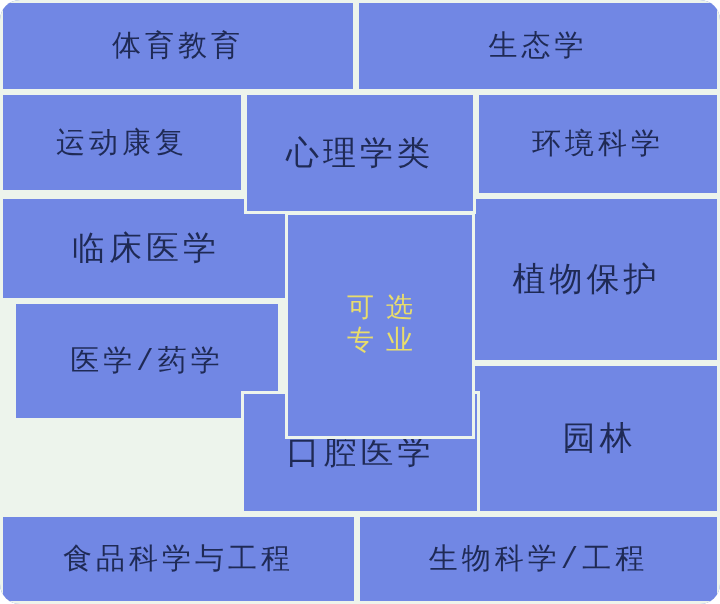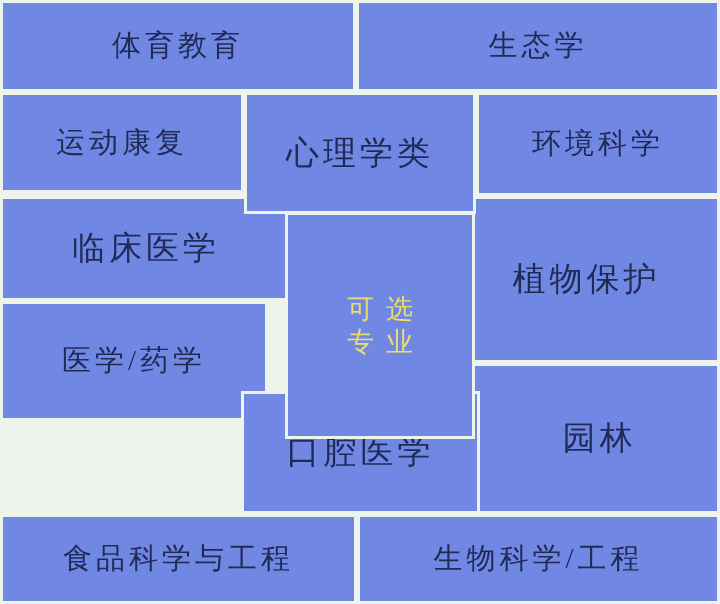--- a/index.html
+++ b/index.html
@@ -2,21 +2,22 @@
 <html><head>
 <meta charset="utf-8">
 <style>
   html,body { margin:0; padding:0; }
   .stage {
     position: relative;
     width: 720px;
     height: 604px;
     background: var(--line, #edf4ec);
     overflow: hidden;
-    font-family: Liberation Serif, serif;
+    font-family: Liberation Mono, monospace;
+    border-radius: 20px;
   }
   .box {
     position: absolute;
     background: var(--fill, #7187e4);
     border: 3px solid var(--line, #edf4ec);
     box-sizing: border-box;
     display: flex;
     align-items: center;
     justify-content: center;
     color: var(--text, #1f2a55);
@@ -27,21 +28,21 @@
   .fs-md { font-size: 29px; }
   .raised { z-index: 2; }
 
   #b-physical-education        { left:0;     top:0;     width:356px; height:92px; }
   #b-ecology                   { left:356px; top:0;     width:364px; height:92px;text-align:center; }
   #b-sports-rehabilitation     { left:0;     top:92px;  width:244px; height:101px; }
   #b-psychology                { left:244px; top:92px;  width:232px; height:122px; }
   #b-environmental-science     { left:476px; top:92px;  width:244px; height:104px; }
   #b-clinical-medicine         { left:0;     top:196px; width:292px; height:105px; }
   #b-plant-protection          { left:453px; top:196px; width:267px; height:167px; }
-  #b-medicine-pharmacy         { left:0;     top:301px; width:268px; height:120px; }
+  #b-medicine-pharmacy         { left:13px;     top:301px; width:268px; height:120px; }
   #b-landscape-architecture    { left:453px; top:363px; width:267px; height:151px; padding-left:26px; }
   #b-agronomy                  { left:0;     top:421px; width:242px; height:93px; }
   #b-stomatology               { left:241px; top:391px; width:239px; height:123px; }
   #b-food-science-engineering  { left:0;     top:514px; width:357px; height:90px; }
   #b-biological-science-engineering { left:357px; top:514px; width:363px; height:90px; }
 
   #b-center {
     left:265px; top:212px; width:190px; height:227px;
     z-index: 3;
     flex-direction: column;

